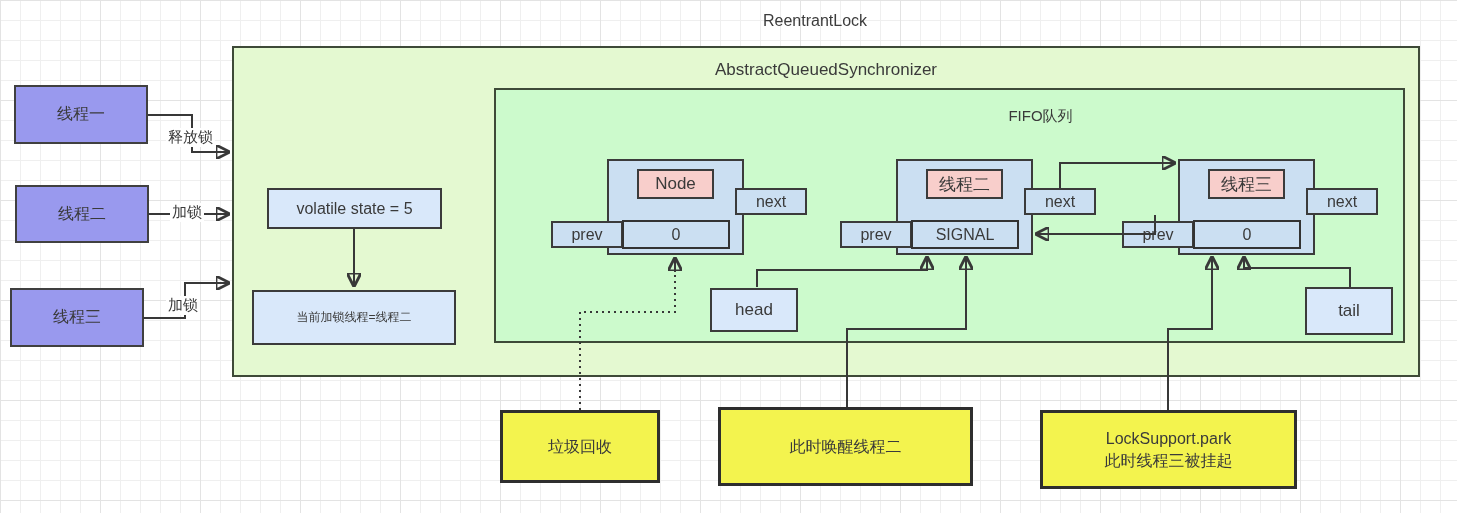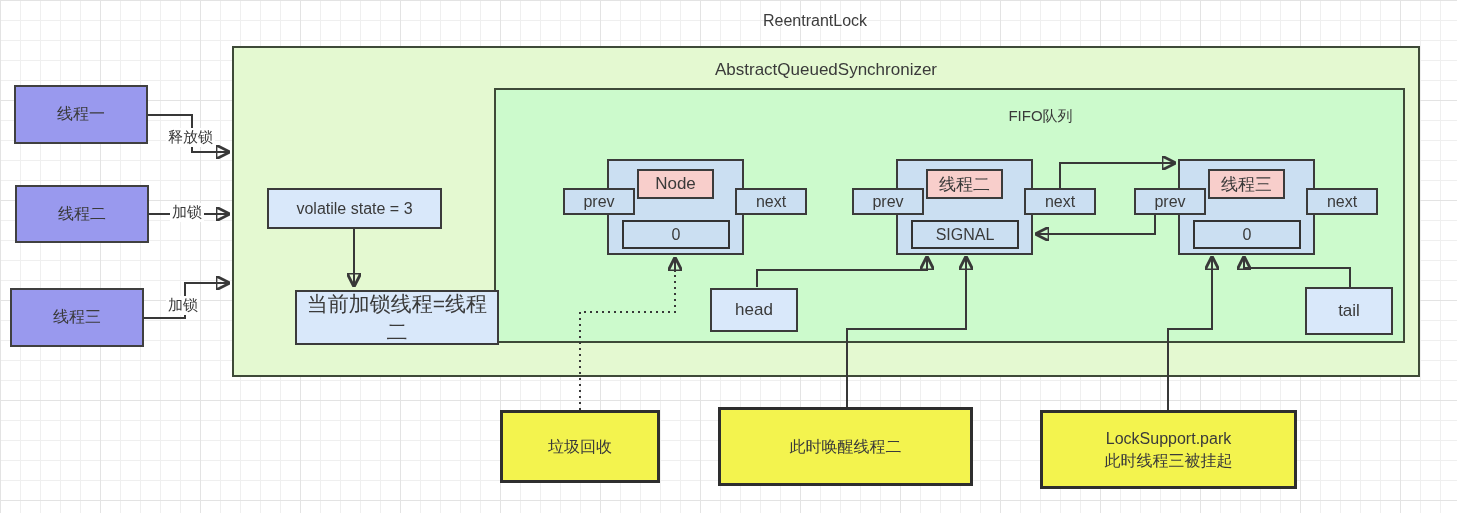--- a/index.html
+++ b/index.html
@@ -31,35 +31,35 @@
   .t2{left:15px;top:185px;height:58px;}
   .t3{left:10px;top:288px;}
 
   .edge-label{background:#fff;font-size:15px;padding:0 2px;z-index:6;white-space:nowrap;}
   .lbl-release{left:166px;top:128px;}
   .lbl-lock2{left:170px;top:203px;}
   .lbl-lock3{left:166px;top:296px;}
 
   .blue-box{background:var(--blue-box,#d9e8fa);border:2px solid #3b3b3b;z-index:2;}
   .volatile-box{left:267px;top:188px;width:175px;height:41px;font-size:16px;}
-  .current-box{left:252px;top:290px;width:204px;height:55px;font-size:21px;margin-left:43px;}
+  .current-box{left:252px;top:290px;width:204px;height:55px;font-size:12px;}
   .head-box{left:710px;top:288px;width:88px;height:44px;font-size:17px;}
   .tail-box{left:1305px;top:287px;width:88px;height:48px;font-size:17px;}
 
   .node-group{top:159px;width:260px;height:96px;z-index:2;}
   .ng1{left:547px;} .ng2{left:836px;} .ng3{left:1118px;}
   .node-outer{left:60px;top:0;width:137px;height:96px;background:var(--node-box,#cbdff2);
     border:2px solid #3b3b3b;}
   .node-title{left:90px;top:10px;width:77px;height:30px;background:var(--pink-box,#f8cecb);
     border:2px solid #3b3b3b;font-size:17px;z-index:3;}
   .node-value{left:75px;top:61px;width:108px;height:29px;background:var(--node-box,#cbdff2);
     border:2px solid #333;font-size:16px;z-index:3;}
   .pbox{width:72px;height:27px;top:29px;background:var(--node-box,#cbdff2);
     border:2px solid #3b3b3b;font-size:16px;z-index:3;}
-  .pbox.prev{left:16px;} .pbox.next{left:188px;}
+  .pbox.prev{left:4px;margin-top:33px;} .pbox.next{left:188px;}
 
   .note-box{background:var(--note-box,#f3f34e);border:3px solid #2e2e2e;
     font-size:16px;line-height:1.35;z-index:2;flex-direction:column;}
   .n1{left:500px;top:410px;width:160px;height:73px;}
   .n2{left:718px;top:407px;width:255px;height:79px;}
   .n3{left:1040px;top:410px;width:257px;height:79px;}
 
   svg.wires{position:absolute;left:0;top:0;z-index:5;pointer-events:none;}
   svg.wires path{fill:none;stroke:var(--line,#383838);stroke-width:2px;}
   svg.wires path.dotted{stroke-dasharray:2 4;}
@@ -77,21 +77,21 @@
   <div class="abs center fifo-label">FIFO队列</div>
 
   <div class="abs center thread-box t1">线程一</div>
   <div class="abs center thread-box t2">线程二</div>
   <div class="abs center thread-box t3">线程三</div>
 
   <div class="abs edge-label lbl-release">释放锁</div>
   <div class="abs edge-label lbl-lock2">加锁</div>
   <div class="abs edge-label lbl-lock3">加锁</div>
 
-  <div class="abs center blue-box volatile-box">volatile state = 3</div>
+  <div class="abs center blue-box volatile-box">volatile state = 5</div>
   <div class="abs center blue-box current-box">当前加锁线程=线程二</div>
 
   <div class="abs node-group ng1">
     <div class="abs center pbox prev">prev</div>
     <div class="abs node-outer"></div>
     <div class="abs center node-title">Node</div>
     <div class="abs center node-value">0</div>
     <div class="abs center pbox next">next</div>
   </div>
 

